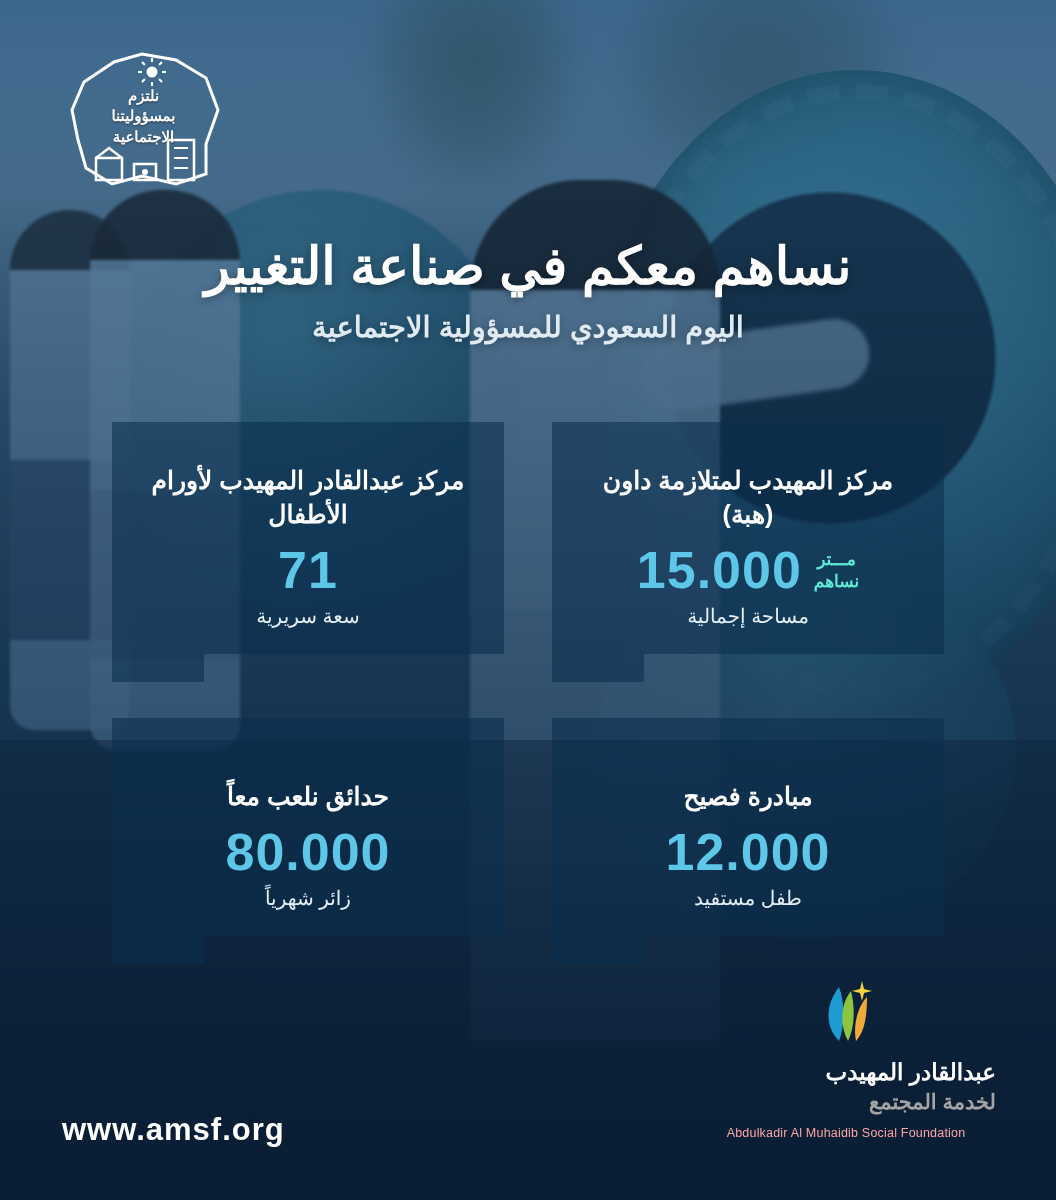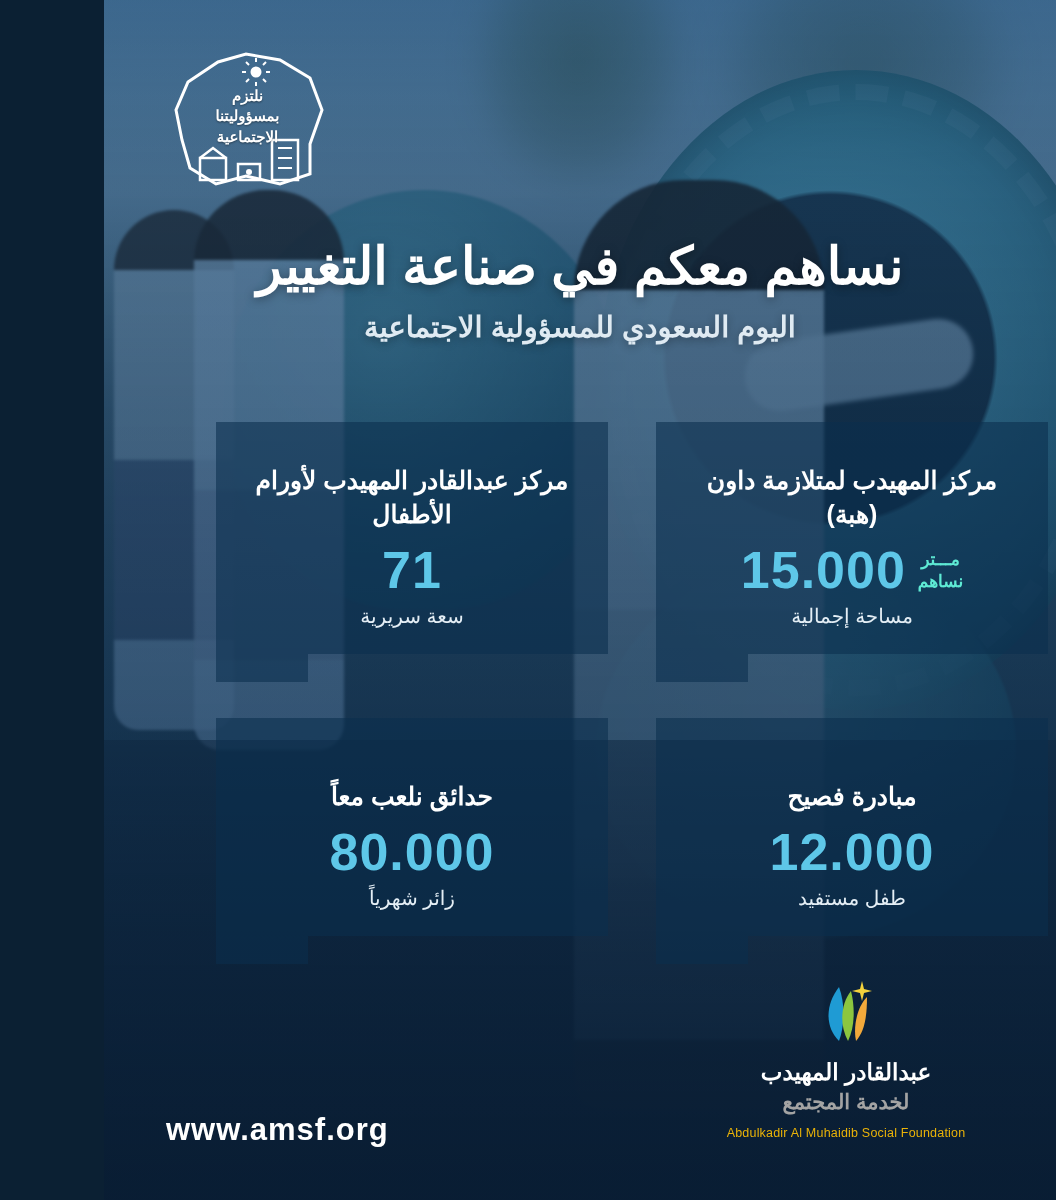--- a/index.html
+++ b/index.html
@@ -5,21 +5,21 @@
   html, body {
     margin: 0;
     padding: 0;
     background: #0b2033;
   }
   body {
     font-family: "Liberation Sans", sans-serif;
   }
   .poster {
     position: relative;
-    width: 952px;
+    width: 1056px;
     height: 1200px;
     overflow: hidden;
     background: #123a55;
   }
 
   
   .photo {
     position: absolute;
     inset: 0;
     background:
@@ -257,26 +257,27 @@
   .foundation .mark {
     width: 62px;
     height: 66px;
     margin: 0 auto 12px auto;
     position: relative;
   }
   .foundation .name-ar {
     font-size: 23px;
     font-weight: bold;
     line-height: 1.35;
+    text-align: right;
   }
   .foundation .name-ar .l2 { color: #a3a3a3; font-size: 21px; }
   .foundation .name-en {
     margin-top: 10px;
     font-size: 12.5px;
-    color: #eab308;
+    color: #fca5a5;
     letter-spacing: .2px;
     direction: ltr;
   }
 
   
   .website {
     position: absolute;
     left: 62px;
     bottom: 52px;
     color: #ffffff;

